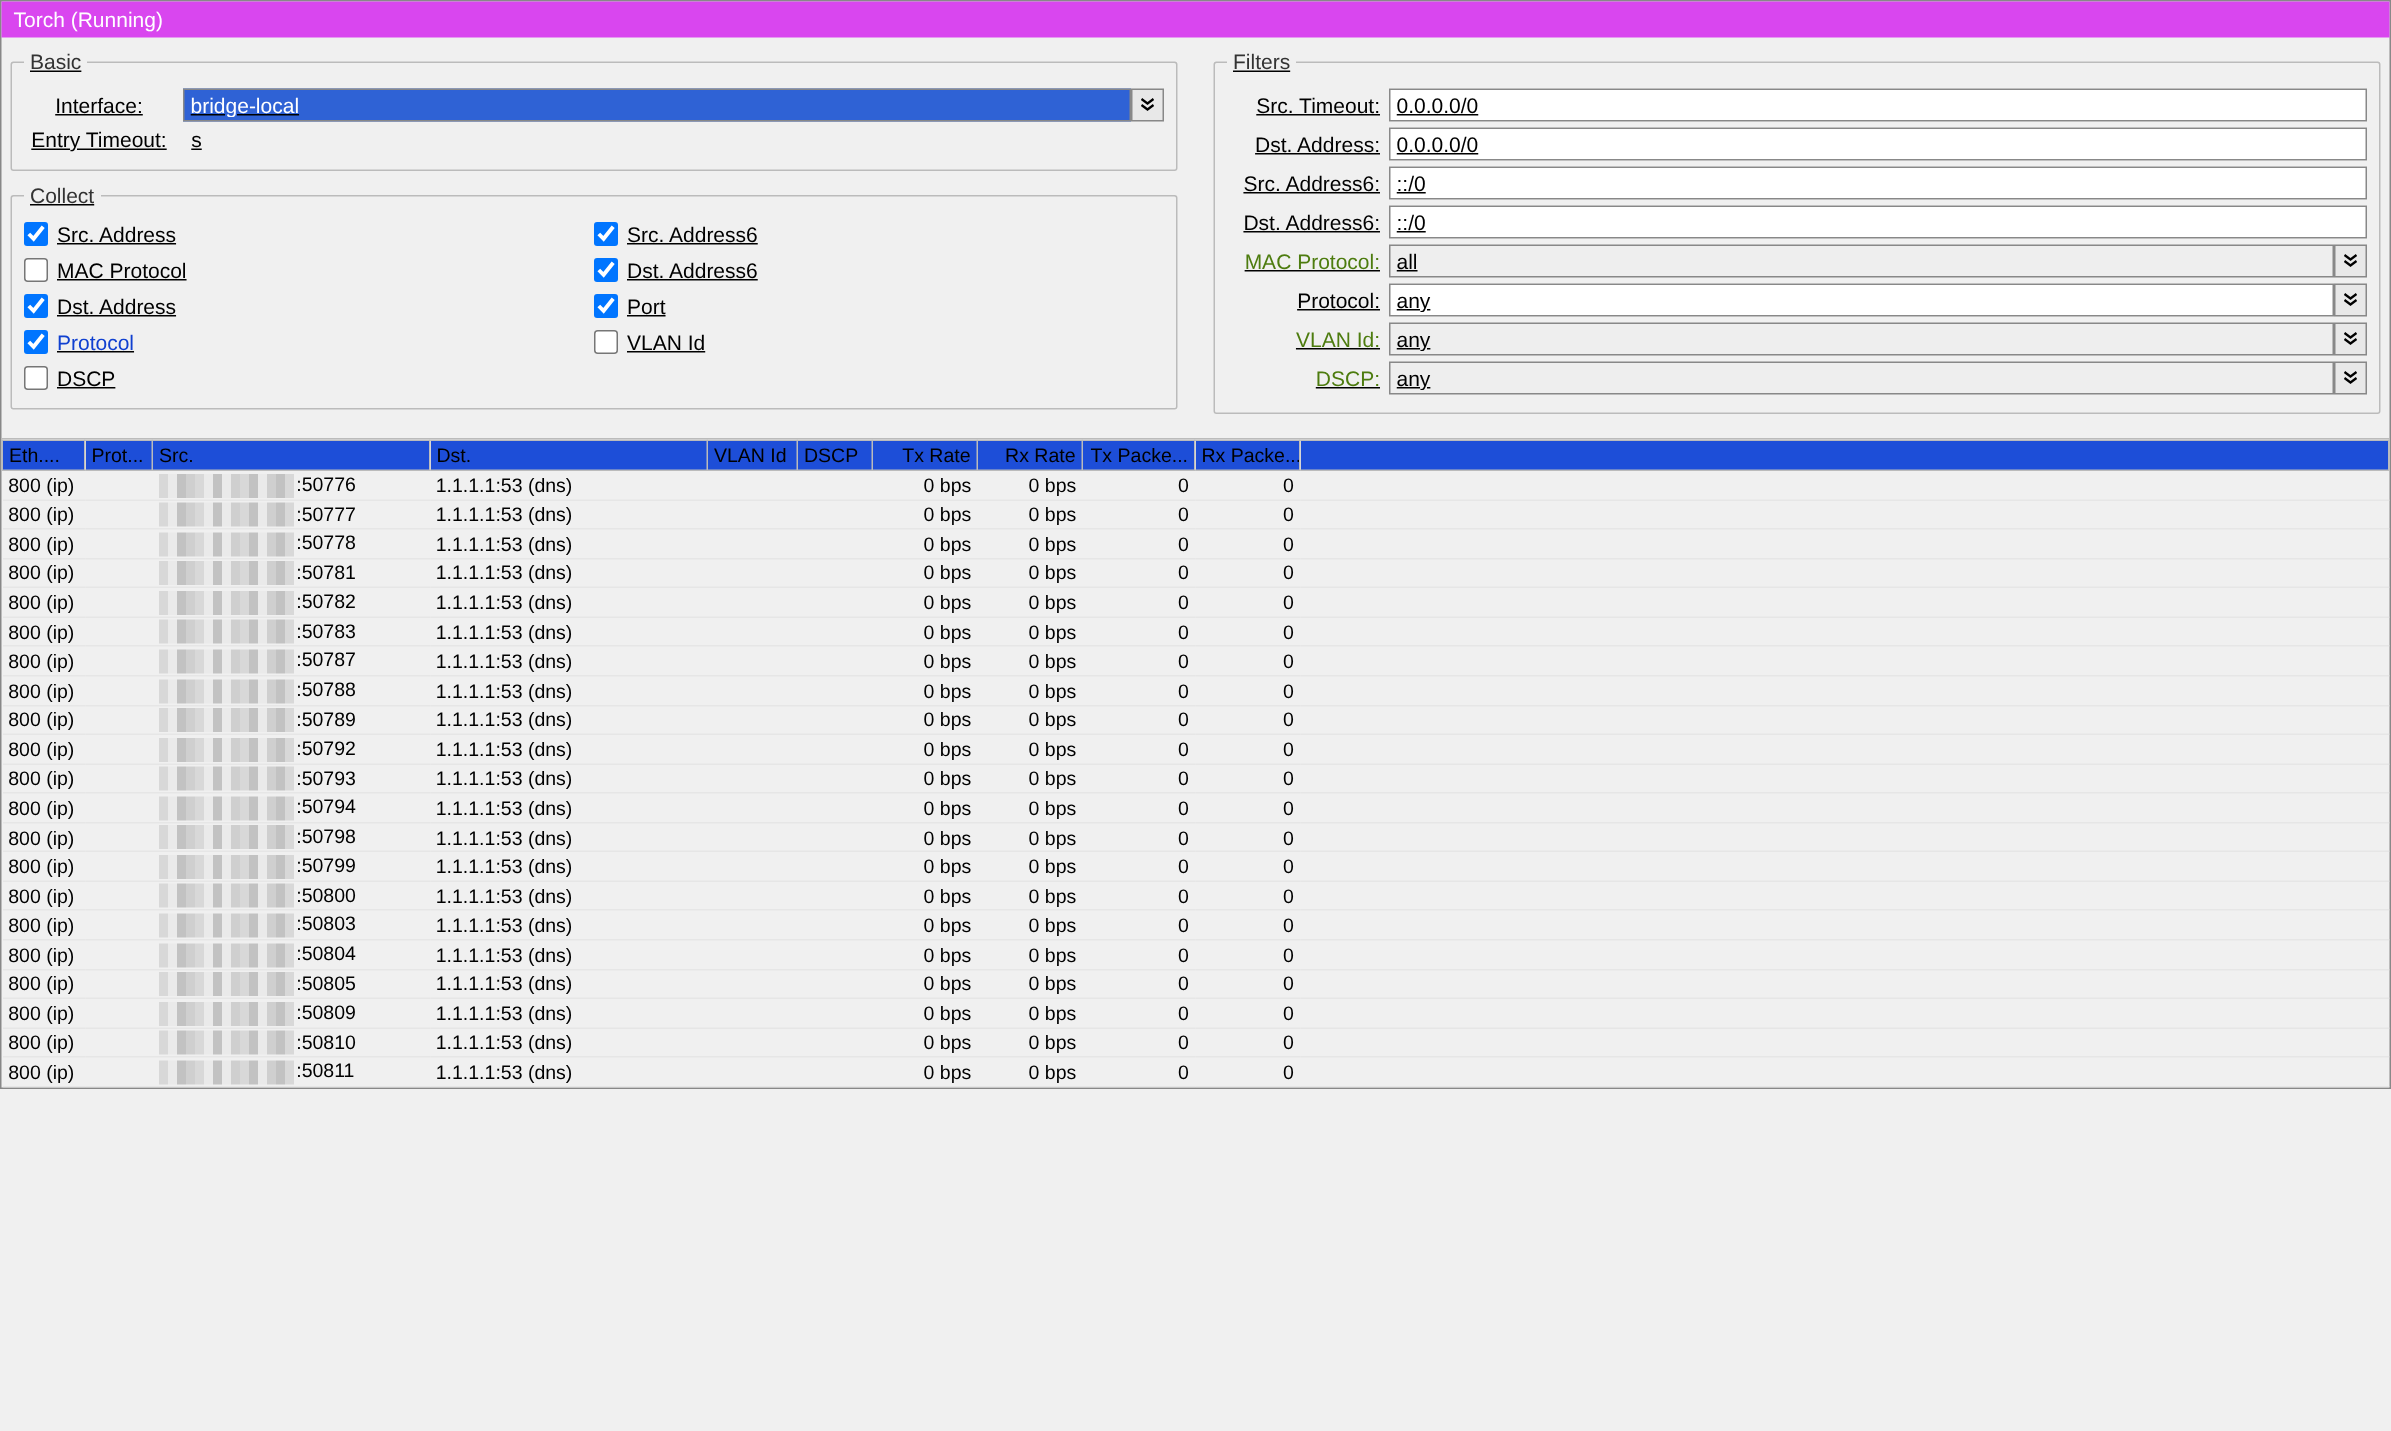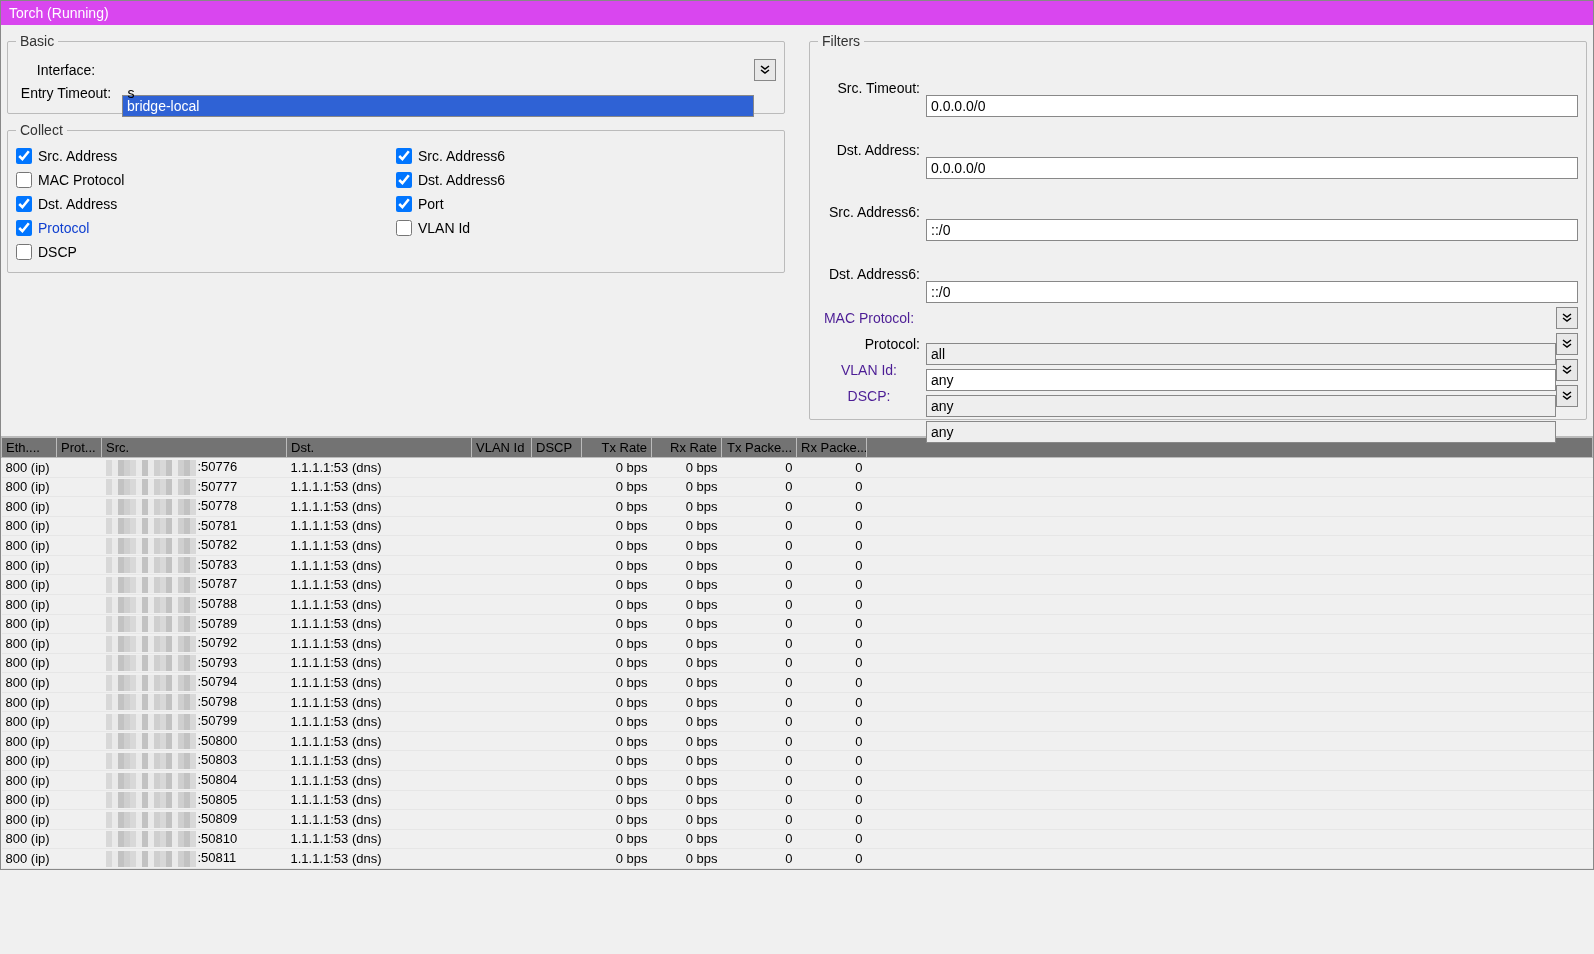--- a/index.html
+++ b/index.html
@@ -19,20 +19,21 @@
 .titlebar {
   background: #d946ef;
   color: #fff;
   padding: 4px 8px;
   font-size: 14px;
 }
 .content {
   display: flex;
   padding: 4px 6px 8px 6px;
   gap: 24px;
+  text-decoration: underline;
 }
 .left-col { flex: 1 1 50%; }
 .right-col { flex: 1 1 50%; }
 
 fieldset {
   border: 1px solid #bbb;
   border-radius: 2px;
   margin: 4px 0 8px 0;
   padding: 6px 8px 8px 8px;
 }
@@ -53,21 +54,20 @@
 .form-row .lbl-l { width: 100px; text-align: center; }
 .form-row .lbl-r { width: 102px; }
 .form-row input[type="text"] {
   flex: 1;
   height: 22px;
   border: 1px solid #888;
   padding: 1px 4px;
   font-size: 14px;
   box-sizing: border-box;
   background: #fff;
-  margin-top: 36px;
 }
 .form-row .unit { width: 18px; text-align: center; }
 .dd-wrap {
   flex: 1;
   display: flex;
   height: 22px;
 }
 .dd-wrap input {
   flex: 1;
   border: 1px solid #888;
@@ -86,21 +86,21 @@
   height: 22px;
   border: 1px solid #888;
   background: #e8e8e8;
   display: flex;
   align-items: center;
   justify-content: center;
   cursor: pointer;
   box-sizing: border-box;
 }
 .dd-btn svg { width: 10px; height: 10px; }
-.form-row.disabled label { color: #4c1d95; text-align: center; }
+.form-row.disabled label { color: #4d7c0f; }
 .form-row.disabled input { background: #eee; }
 
 .collect-grid {
   display: flex;
 }
 .collect-col {
   flex: 1;
 }
 .chk-row {
   display: flex;
@@ -118,21 +118,21 @@
 .table-wrap {
   border-top: 1px solid #bbb;
   overflow: hidden;
 }
 table {
   border-collapse: collapse;
   width: 100%;
   table-layout: fixed;
 }
 thead th {
-  background: #737373;
+  background: #1d4ed8;
   border: 1px solid #bbb;
   font-weight: normal;
   font-size: 13px;
   text-align: left;
   padding: 2px 4px;
   white-space: nowrap;
   overflow: hidden;
   margin-left: 32px;
 }
 tbody td {

